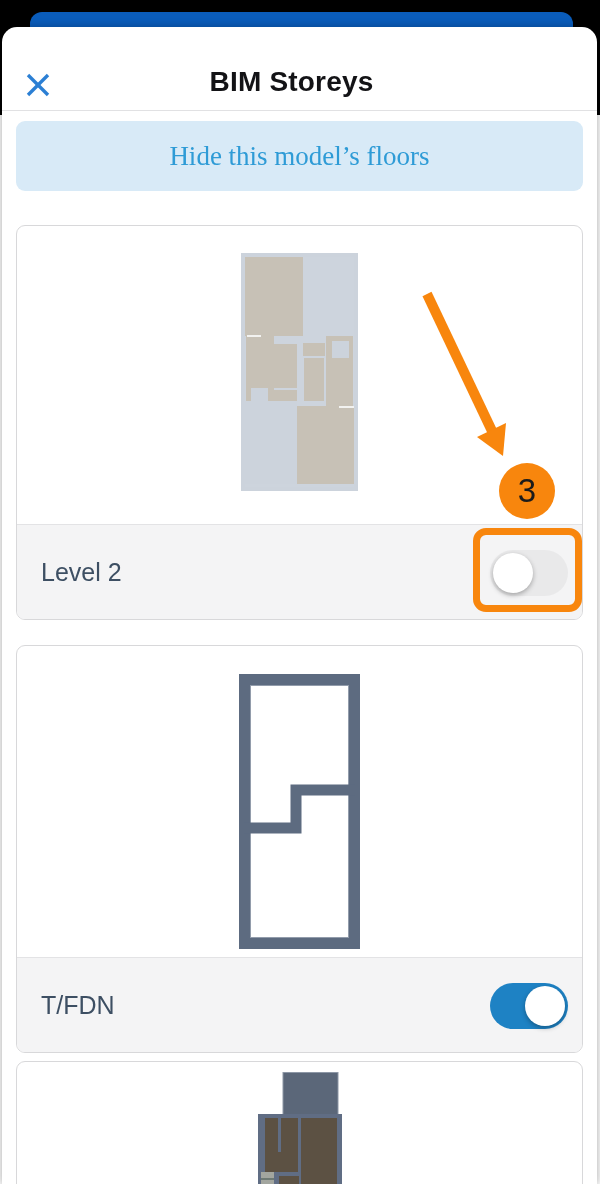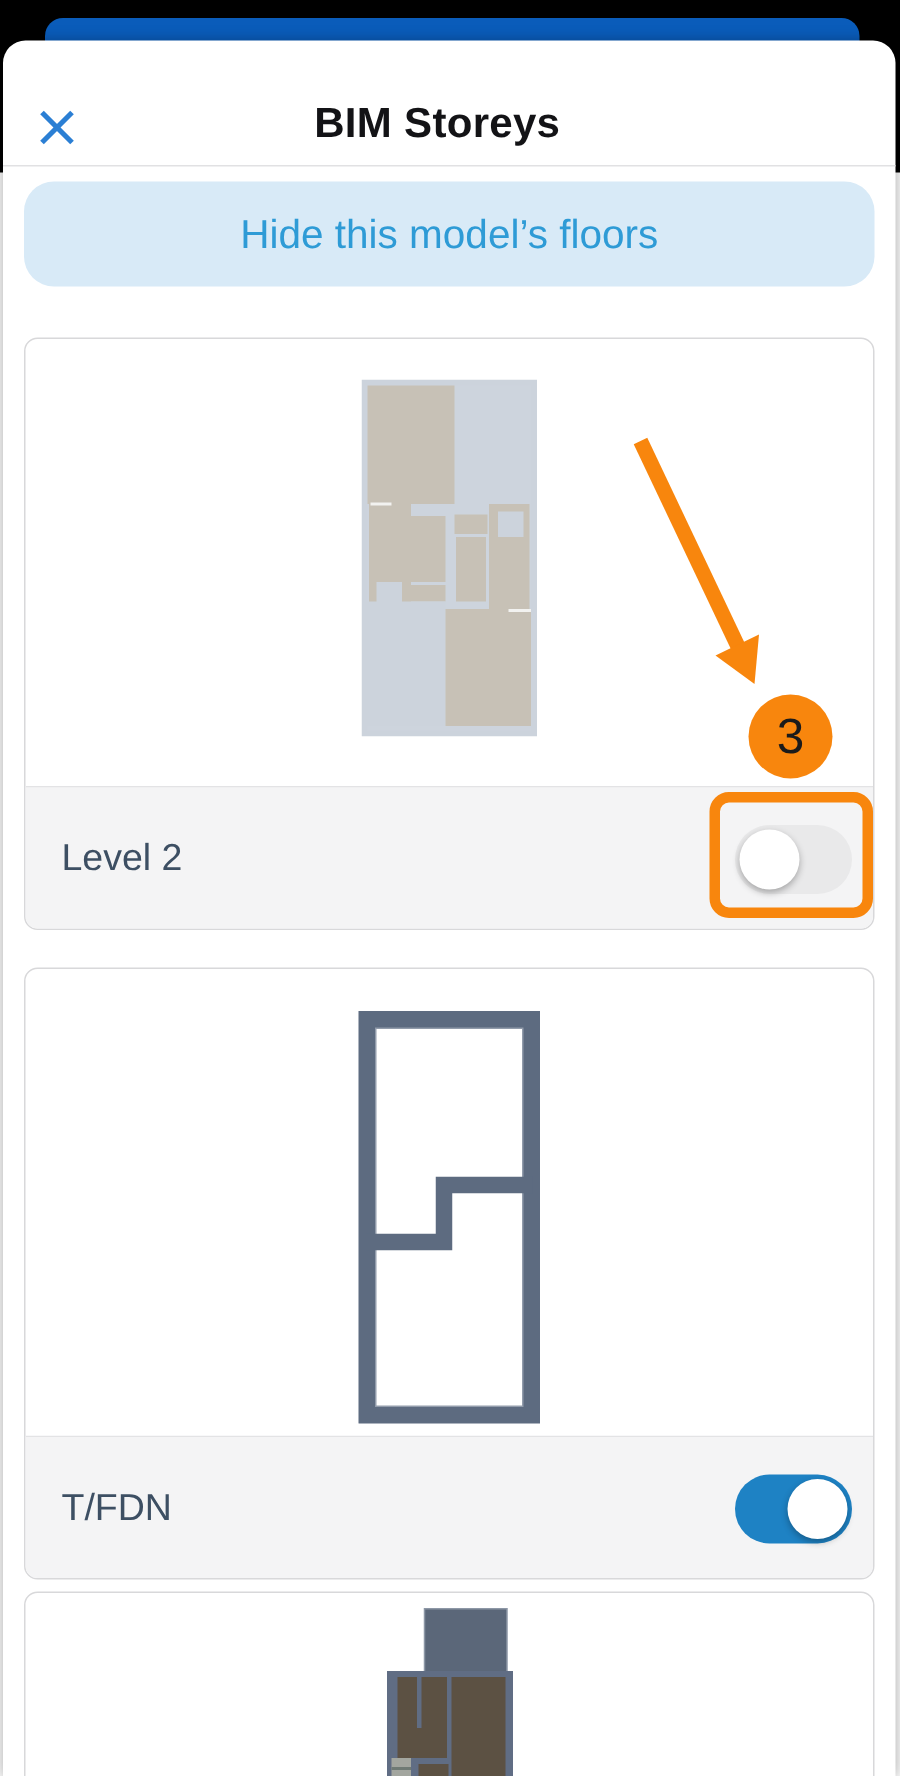--- a/index.html
+++ b/index.html
@@ -29,22 +29,22 @@
     position:absolute; left:20px; bottom:8px; width:32px; height:32px;
     background:none; border:none; cursor:pointer; padding:2px;
   }
   .title {
     position:absolute; left:0; right:16px; bottom:12px; text-align:center;
     font-size:28px; font-weight:700; color:#131316; letter-spacing:0.2px;
   }
   .header-divider { height:1px; background:#E1E1E3; }
   .hide-btn {
     display:block; margin:10px 14px 0; width:calc(100% - 28px); height:70px;
-    background:#D8EAF7; color:#2E9BD6; border:none; border-radius:20px;
-    font-family:Liberation Sans, sans-serif; font-size:27px; cursor:pointer;
+    background:#D8EAF7; color:#2E9BD6; border:none; border-radius:9px;
+    font-family:Liberation Serif, serif; font-size:27px; cursor:pointer;
   }
   .card {
     margin-left:14px; margin-right:14px;
     border:1px solid #D8D8DA; border-radius:9px; background:#ffffff;
     overflow:hidden;
   }
   .card-1 { margin-top:34px; height:395px; }
   .card-2 { margin-top:25px; height:408px; }
   .card-3 { margin-top:8px; height:260px; }
   .thumb-area { display:flex; justify-content:center; }

